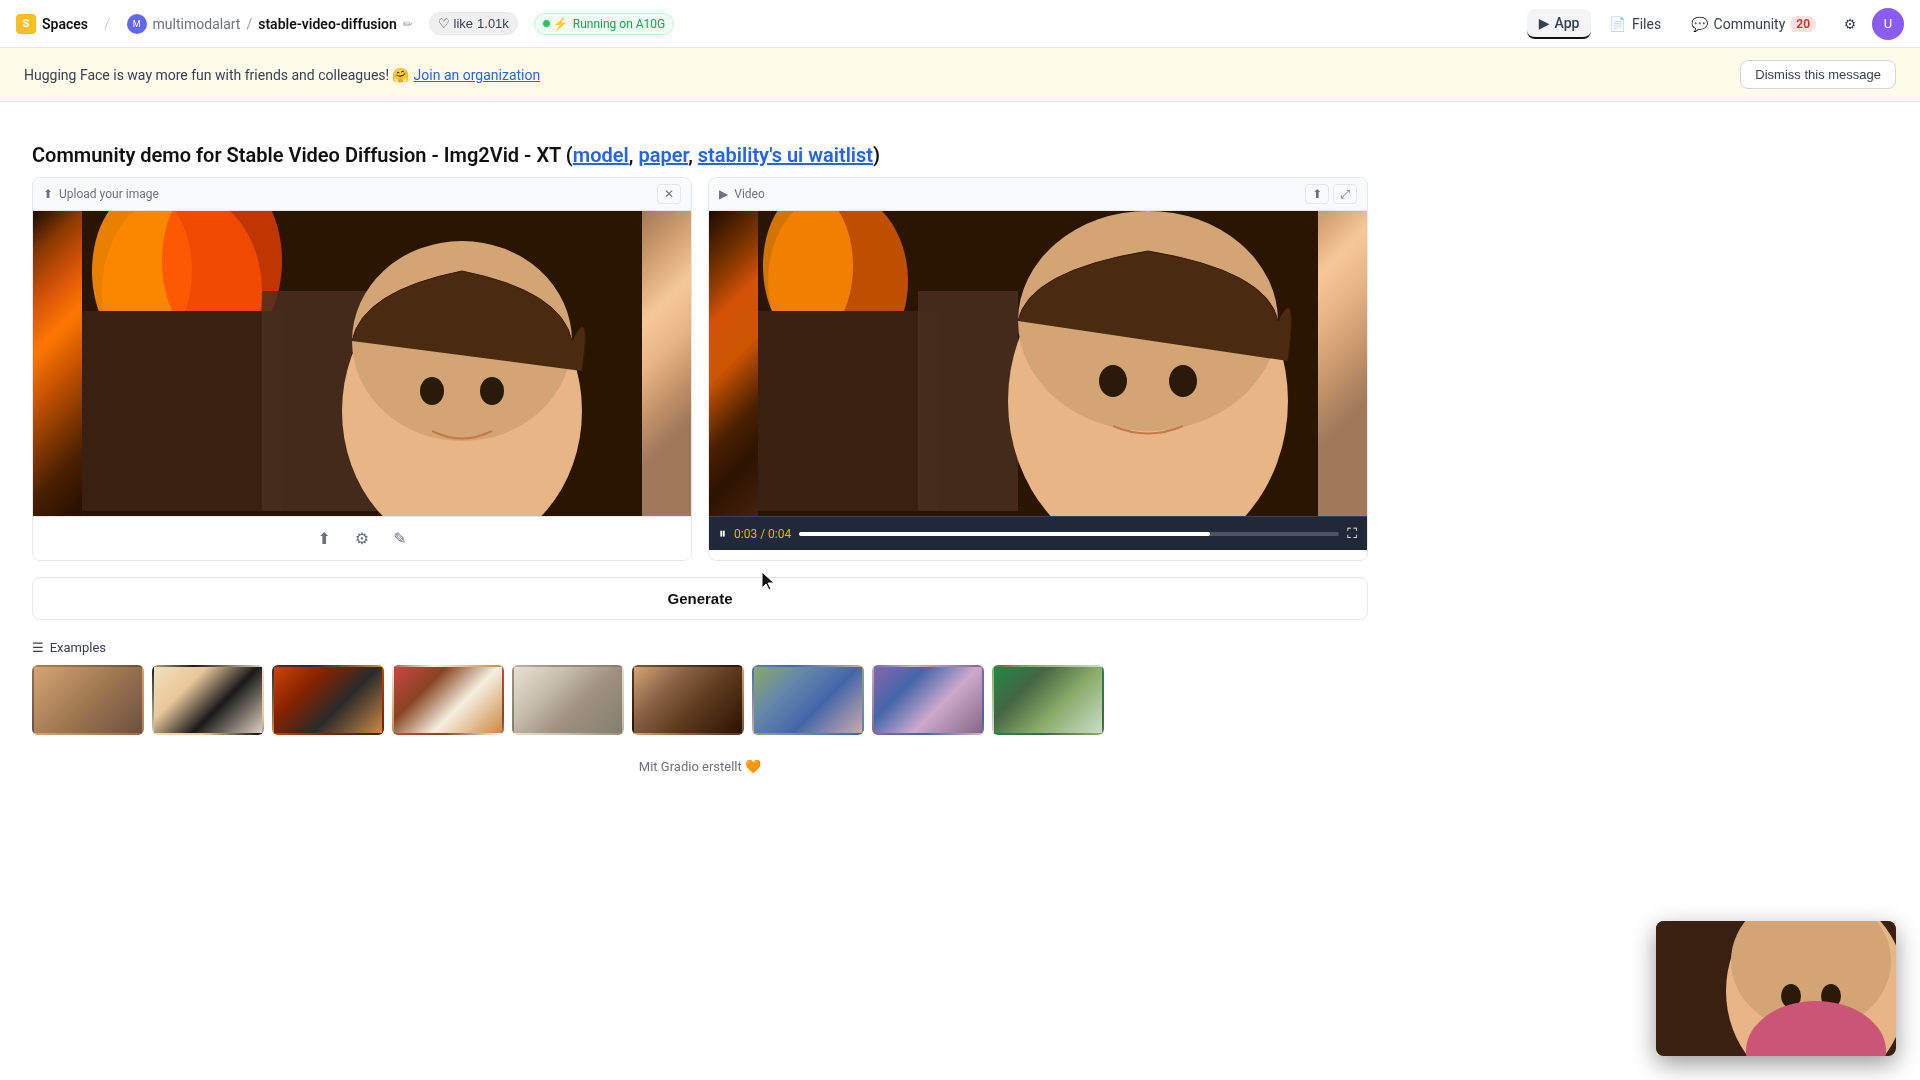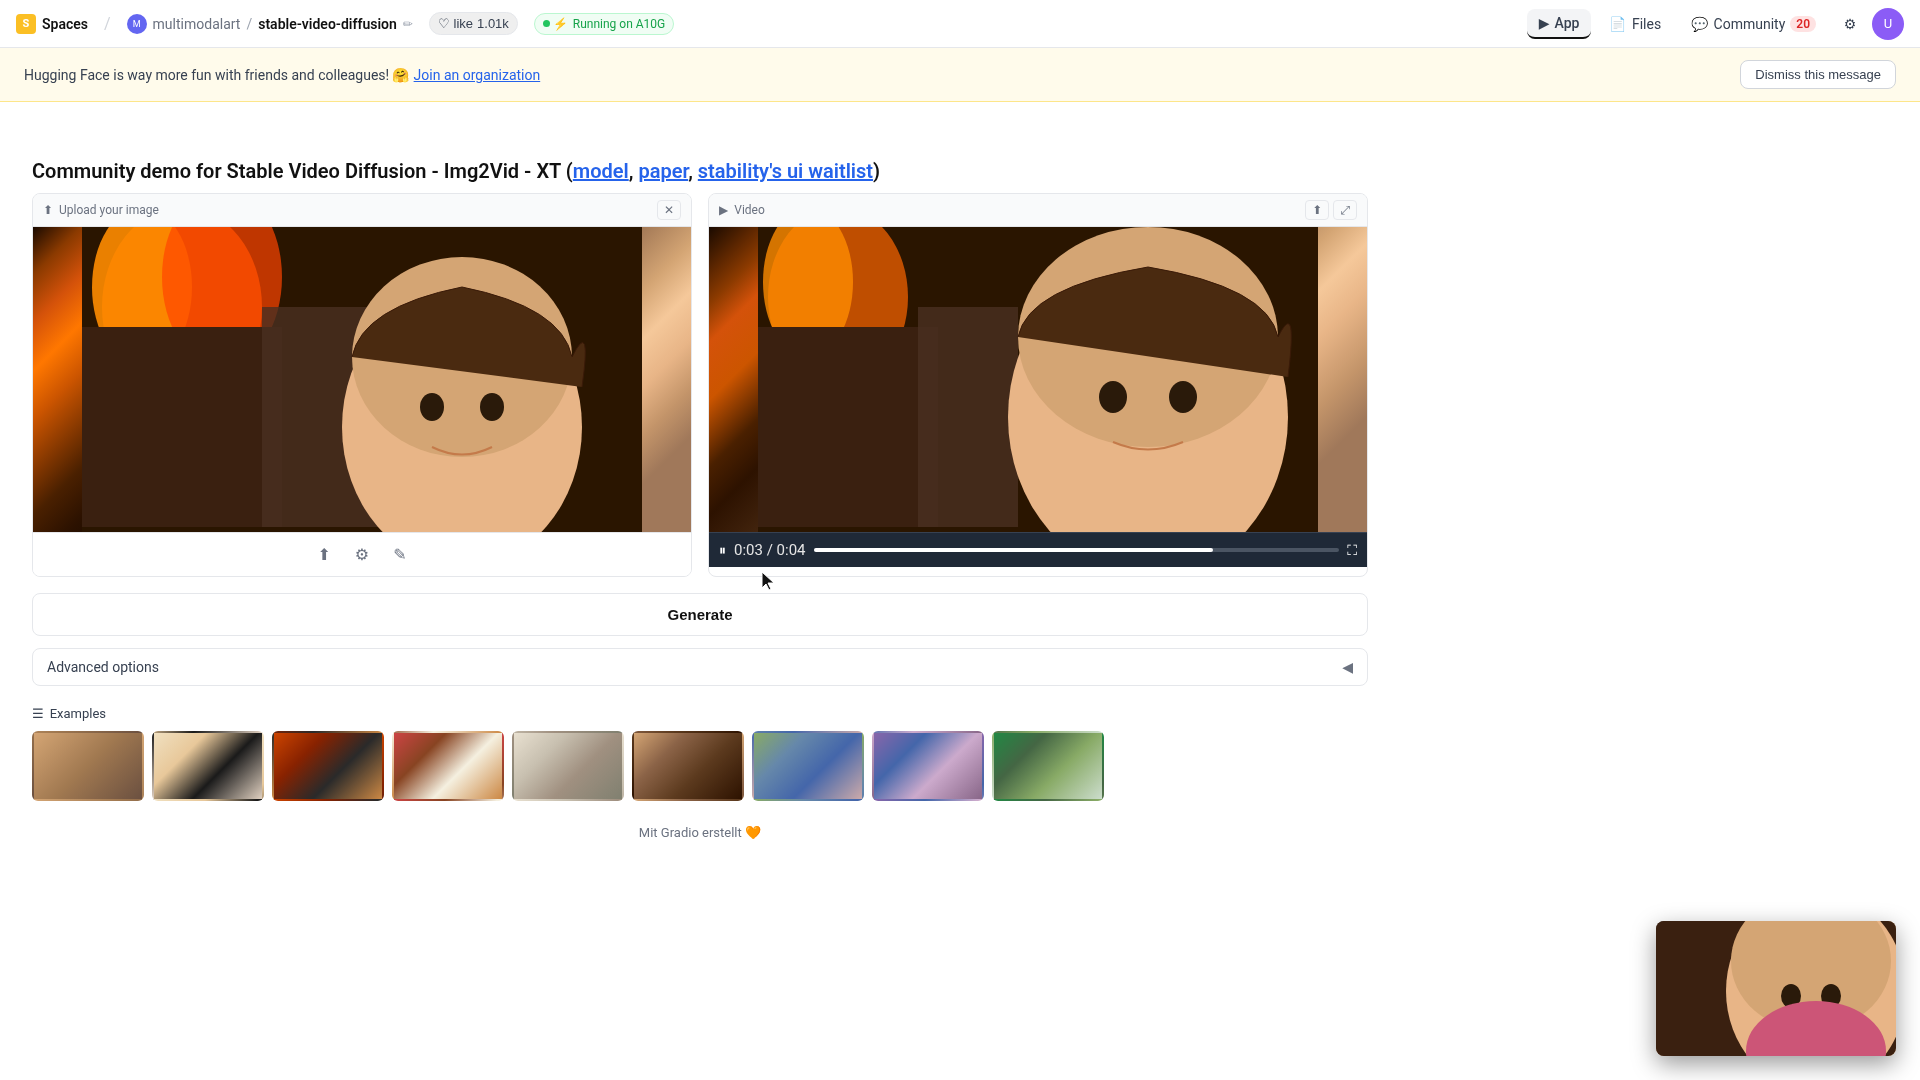--- a/index.html
+++ b/index.html
@@ -36,21 +36,21 @@
       padding: 12px 24px; display: flex; align-items: center; gap: 16px;
     }
     .banner-text { font-size: 14px; color: #374151; flex: 1; }
     .banner-link { color: #2563eb; text-decoration: underline; cursor: pointer; }
     .dismiss-btn {
       padding: 6px 14px; border: 1px solid #d1d5db; border-radius: 8px;
       background: #fff; font-size: 13px; color: #374151; cursor: pointer;
     }
 
     
-    .main { padding: 39px 32px; max-width: 1400px; margin-top: 16px; }
+    .main { padding: 39px 32px; max-width: 1400px; }
     .page-title { font-size: 20px; font-weight: 600; color: #111; margin-bottom: 8px; line-height: 1.4; }
     .page-title a { color: #2563eb; text-decoration: underline; }
     .subtitle { font-size: 13px; color: #374151; margin-bottom: 20px; }
     .subtitle code { font-family: monospace; background: #f3f4f6; padding: 1px 4px; border-radius: 3px; font-size: 12px; }
     .subtitle a { color: #2563eb; text-decoration: underline; }
 
     
     .demo-row { display: flex; gap: 16px; margin-bottom: 16px; }
 
     .panel { flex: 1; border: 1px solid #e5e7eb; border-radius: 8px; overflow: hidden; }
@@ -85,21 +85,21 @@
     .tool-btn { background: none; border: none; cursor: pointer; color: #6b7280; font-size: 16px; padding: 4px; }
     .close-btn { background: none; border: 1px solid #e5e7eb; cursor: pointer; color: #6b7280; font-size: 12px; padding: 2px 6px; border-radius: 4px; }
 
     
     .video-panel { flex: 1; }
     .video-controls {
       display: flex; align-items: center; gap: 8px;
       padding: 8px 10px; background: #1f2937; border-top: 1px solid #374151;
     }
     .play-btn { background: none; border: none; color: #fff; font-size: 14px; cursor: pointer; }
-    .time-text { color: #e5e5e5; font-size: 15px; white-space: nowrap; }
+    .time-text { color: #eab308; font-size: 12px; white-space: nowrap; }
     .progress-bar { flex: 1; height: 4px; background: #4b5563; border-radius: 2px; position: relative; cursor: pointer; }
     .progress-fill { height: 100%; background: #fff; border-radius: 2px; width: 76%; }
     .fullscreen-btn { background: none; border: none; color: #fff; font-size: 14px; cursor: pointer; }
 
     
     .generate-btn {
       width: 100%; padding: 12px; background: #fff; border: 1px solid #e5e7eb;
       border-radius: 8px; font-size: 15px; color: #111; cursor: pointer;
       font-weight: 700; margin-bottom: 12px;
     }
@@ -280,24 +280,20 @@
         </div>
         <button class="fullscreen-btn">⛶</button>
       </div>
     </div>
   </div>
 
   
   <button class="generate-btn">Generate</button>
 
   
-  <div class="advanced-row">
-    <span class="advanced-label">Advanced options</span>
-    <span class="chevron">◀</span>
-  </div>
 
   
   <div class="examples-section">
     <div class="examples-header">
       <span>☰</span>
       <span>Examples</span>
     </div>
     <div class="examples-grid">
       <div class="example-thumb t1"></div>
       <div class="example-thumb t2"></div>

